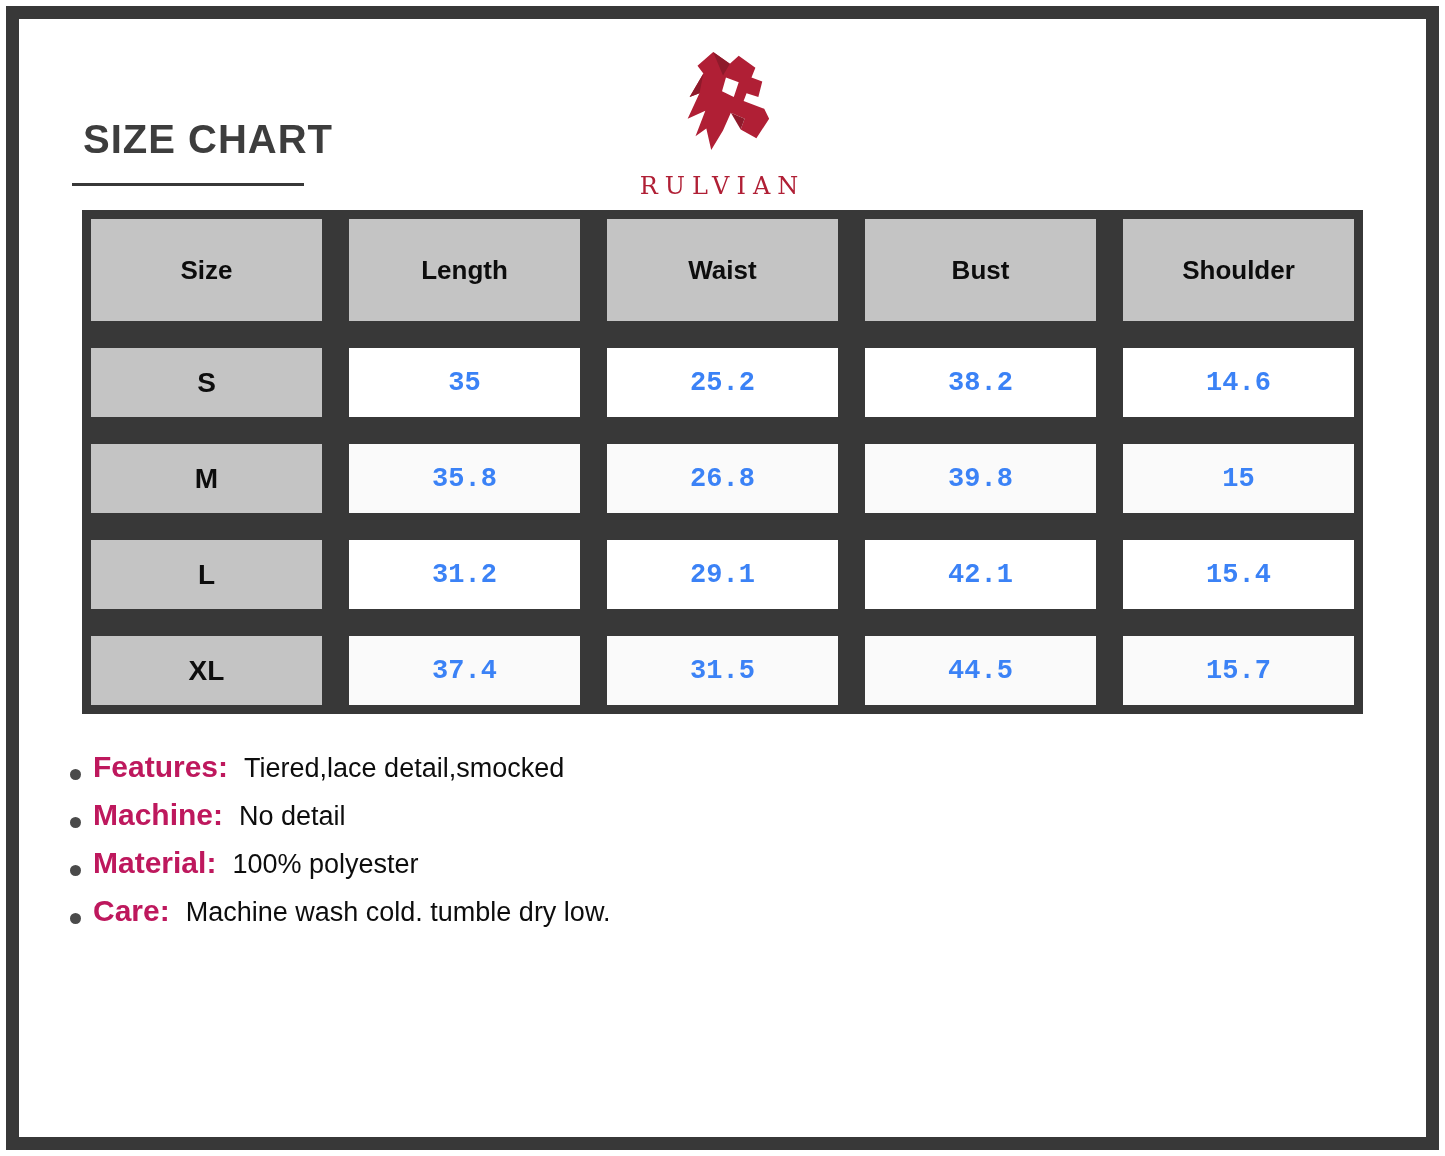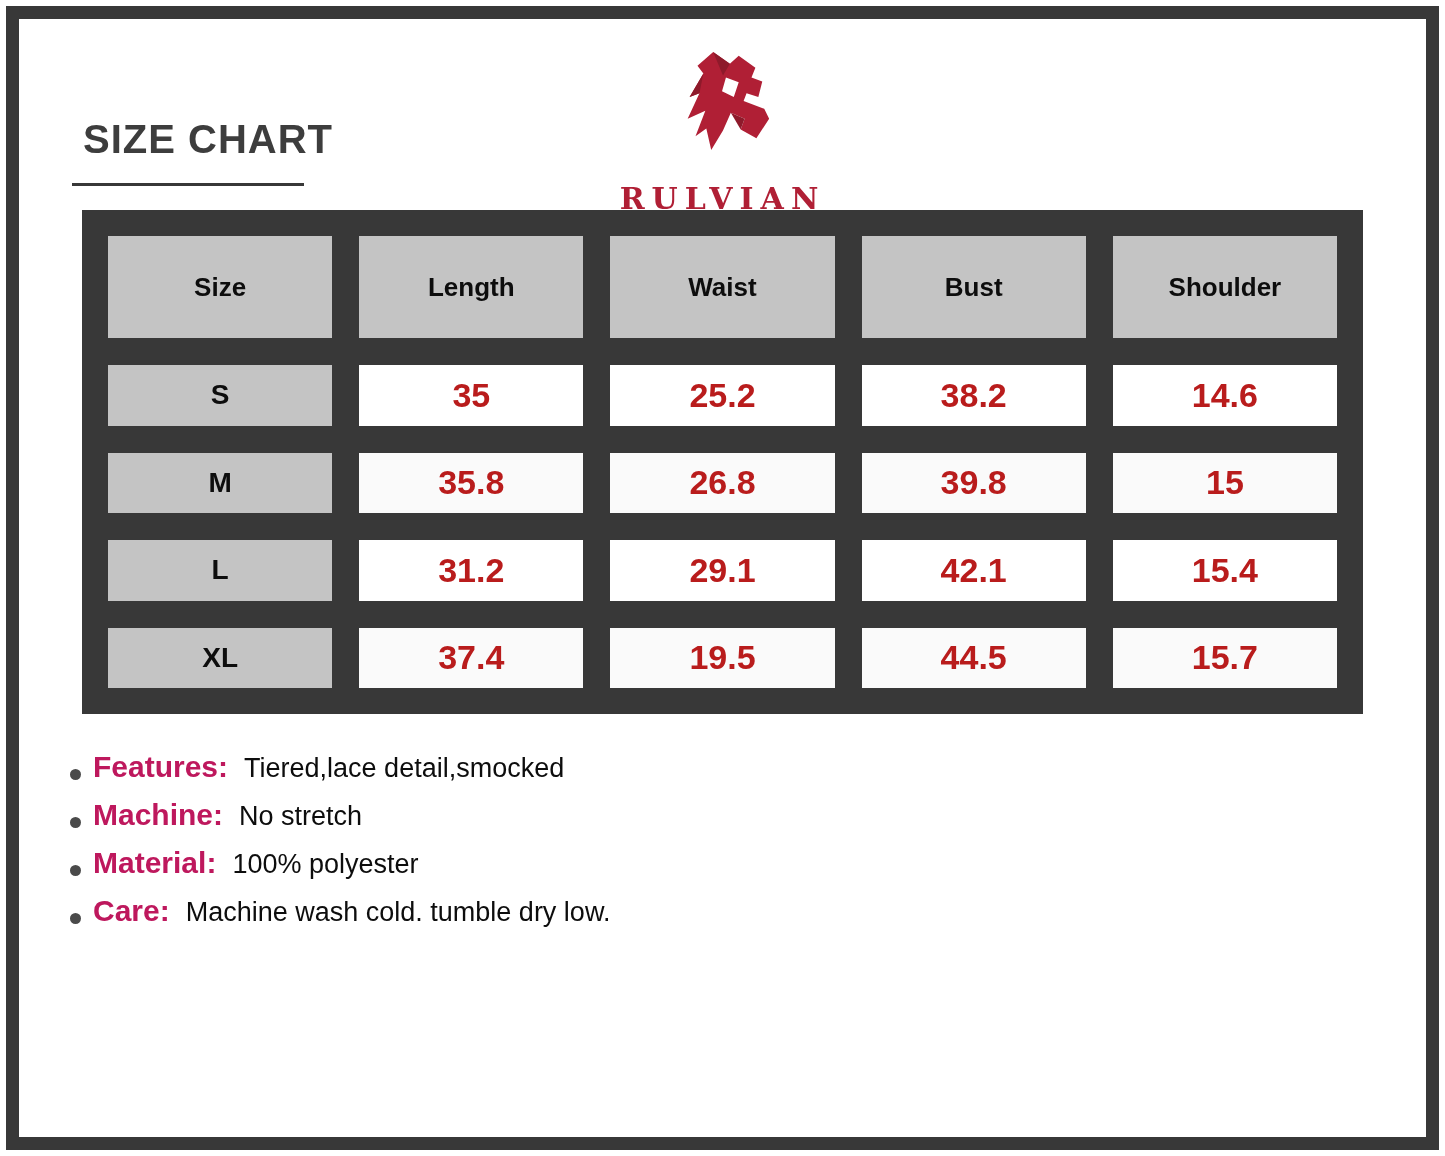--- a/index.html
+++ b/index.html
@@ -15,35 +15,35 @@
     position:absolute; left:83px; top:117px;
     font-size:40px; font-weight:bold; color:#3d3d3d; letter-spacing:1px;
   }
   .title-underline {
     position:absolute; left:72px; top:183px; width:232px; height:3px; background:#383838;
   }
 
   .brand { position:absolute; left:0; top:48px; width:1445px; text-align:center; }
   .brand-mark { width:100px; height:108px; display:inline-block; }
   .brand-name {
-    margin-top:21px;
-    font-family:"DejaVu Serif", serif; font-weight:bold;
-    font-size:30px; letter-spacing:7px; color:#b01f35;
+    margin-top:12px;
+    font-family:"DejaVu Serif", serif; font-weight:normal;
+    font-size:24px; letter-spacing:7px; color:#b01f35;
   }
 
   .size-table {
     position:absolute; left:82px; top:210px; width:1281px; height:504px;
-    background:#383838; padding:26px;
+    background:#383838; padding:9px;
     display:grid; grid-template-columns:repeat(5, 1fr);
     grid-template-rows:102px repeat(4, 1fr); gap:27px;
   }
   .cell { display:flex; align-items:center; justify-content:center; font-weight:bold; }
   .header-cell { background:#c4c4c4; font-size:26px; color:#0d0d0d; }
   .size-cell   { background:#c4c4c4; font-size:28px; color:#0d0d0d; }
-  .value-cell  { background:#ffffff; font-size:34px; color:#b91c1c; }
+  .value-cell  { background:#ffffff; font-size:27px; color:#3b82f6;font-family:Liberation Mono, monospace; }
   .value-cell.alt { background:#fafafa; }
 
   .details { position:absolute; left:70px; top:750px; }
   .detail-item { display:flex; align-items:baseline; height:48px; }
   .bullet {
     width:11px; height:11px; border-radius:50%; background:#4a4a4a;
     align-self:center; margin-right:12px; flex:0 0 auto;
   }
   .detail-label { font-size:30px; font-weight:bold; color:#be185d; margin-right:16px; }
   .detail-value { font-size:27px; font-weight:normal; color:#0d0d0d; }
@@ -90,35 +90,35 @@
   <div class="cell value-cell alt">15</div>
 
   <div class="cell size-cell">L</div>
   <div class="cell value-cell">31.2</div>
   <div class="cell value-cell">29.1</div>
   <div class="cell value-cell">42.1</div>
   <div class="cell value-cell">15.4</div>
 
   <div class="cell size-cell">XL</div>
   <div class="cell value-cell alt">37.4</div>
-  <div class="cell value-cell alt">19.5</div>
+  <div class="cell value-cell alt">31.5</div>
   <div class="cell value-cell alt">44.5</div>
   <div class="cell value-cell alt">15.7</div>
 </div>
 
 <div class="details">
   <div class="detail-item">
     <span class="bullet"></span>
     <span class="detail-label">Features:</span>
     <span class="detail-value">Tiered,lace detail,smocked</span>
   </div>
   <div class="detail-item">
     <span class="bullet"></span>
     <span class="detail-label">Machine:</span>
-    <span class="detail-value">No stretch</span>
+    <span class="detail-value">No detail</span>
   </div>
   <div class="detail-item">
     <span class="bullet"></span>
     <span class="detail-label">Material:</span>
     <span class="detail-value">100% polyester</span>
   </div>
   <div class="detail-item">
     <span class="bullet"></span>
     <span class="detail-label">Care:</span>
     <span class="detail-value">Machine wash cold. tumble dry low.</span>

